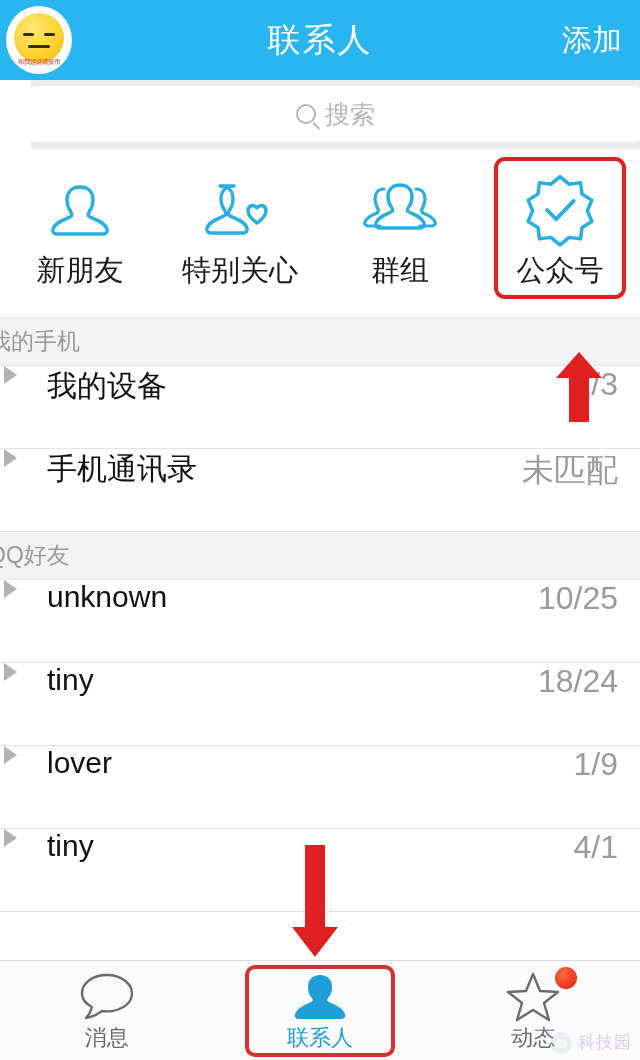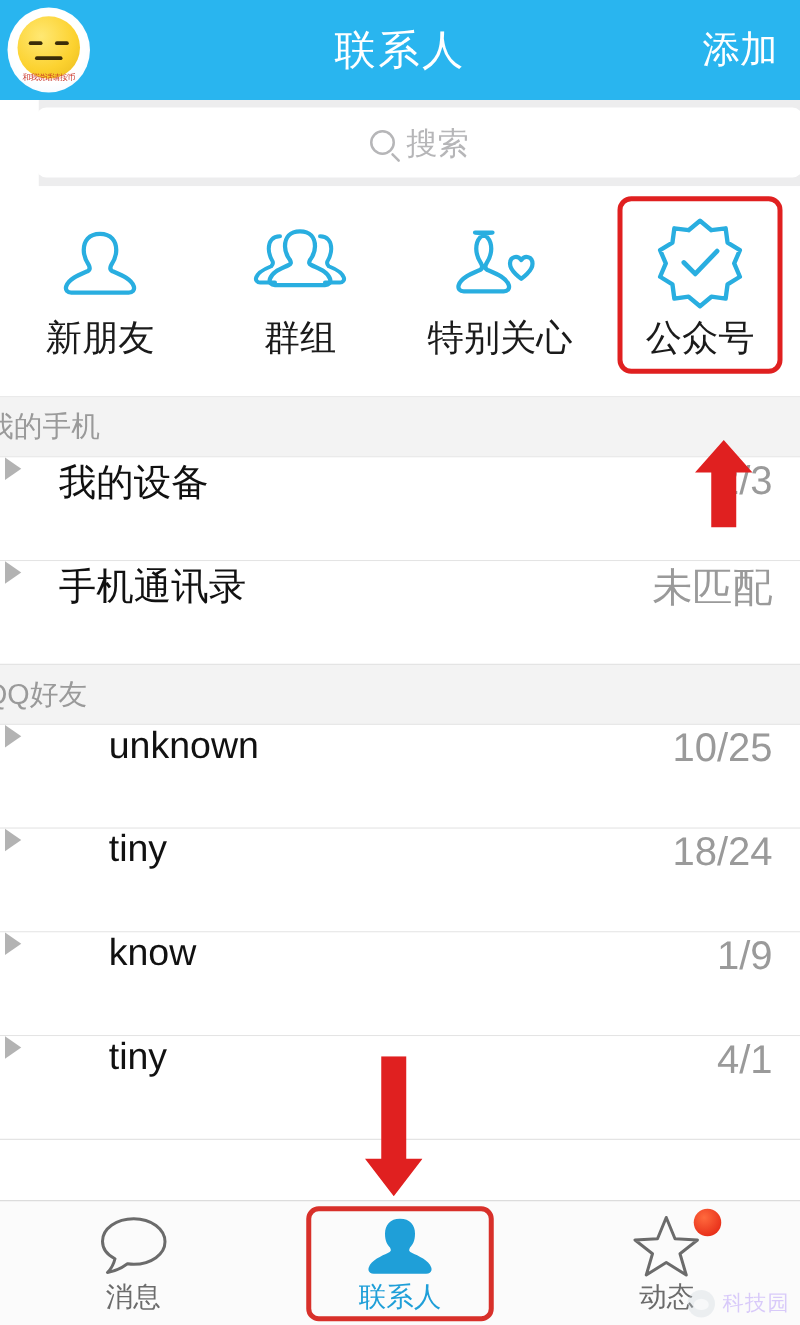--- a/index.html
+++ b/index.html
@@ -105,21 +105,21 @@
   .row {
     height:83px; background:#ffffff; display:flex; align-items:flex-start;
     border-bottom:1px solid #e4e4e4; padding:0 22px 0 4px; position:relative;
   }
   .tri {
     width:0; height:0; border-left:13px solid #b3b3b3;
     border-top:9px solid transparent; border-bottom:9px solid transparent;
     margin-right:30px;
   }
   .row-label { font-size:30px; color:#111111; flex:1; }
-  .row-label.en { font-size:30px;margin-left:40px; }
+  .row-label.en { font-size:30px; }
   .row-count { font-size:32px; color:#9a9a9a; }
 
   
   .tabbar {
     position:absolute; left:0; bottom:0; width:640px; height:100px;
     background:#fbfbfb; border-top:1px solid #dcdcdc;
     display:flex; align-items:center;justify-content:center;
   }
   .tab {
     flex:1; height:100%; display:flex; flex-direction:column;
@@ -185,37 +185,37 @@
       <div class="quick-icon">
         <svg width="74" height="74" viewBox="0 0 74 74">
           <path d="M37 14c-9 0-13 6-13 13 0 6 2 9 4 12 1 2 1 4-1 5-7 3-15 6-17 12-1 3 1 5 4 5h46c3 0 5-2 4-5-2-6-10-9-17-12-2-1-2-3-1-5 2-3 4-6 4-12 0-7-4-13-13-13z" fill="none" stroke="#29aee0" stroke-width="3.4" stroke-linejoin="round"></path>
         </svg>
       </div>
       <div class="quick-label">新朋友</div>
     </div>
 
     <div class="quick-item">
       <div class="quick-icon">
+        <svg width="74" height="74" viewBox="0 0 74 74">
+          <path d="M31 13c-9 0-13 6-13 13 0 6 2 9 4 12 1 2 1 4-1 5-7 3-15 6-17 12-1 3 1 5 4 5h32c3 0 5-2 4-5-2-6-10-9-17-12-2-1-2-3-1-5 2-3 4-6 4-12 0-7-4-13-13-13z" fill="none" stroke="#29aee0" stroke-width="3.4" stroke-linejoin="round"></path>
+          <path d="M54 35c-3-4-9-3-9 3 0 6 9 12 9 12s9-6 9-12c0-6-6-7-9-3z" fill="none" stroke="#29aee0" stroke-width="3.4" stroke-linejoin="round"></path>
+        </svg>
+      </div>
+      <div class="quick-label">特别关心</div>
+    </div>
+
+    <div class="quick-item">
+      <div class="quick-icon">
         <svg width="80" height="74" viewBox="0 0 80 74">
           <path d="M24 16c-6 0-9 4-9 10 0 5 2 8 3 10 1 2 0 3-1 4-5 2-11 5-12 9-1 2 1 4 3 4h12" fill="none" stroke="#29aee0" stroke-width="3.2" stroke-linejoin="round" stroke-linecap="round"></path>
           <path d="M56 16c6 0 9 4 9 10 0 5-2 8-3 10-1 2 0 3 1 4 5 2 11 5 12 9 1 2-1 4-3 4H60" fill="none" stroke="#29aee0" stroke-width="3.2" stroke-linejoin="round" stroke-linecap="round"></path>
           <path d="M40 12c-8 0-12 5-12 12 0 6 2 8 4 11 1 2 1 3-1 4-6 3-13 5-15 11-1 3 1 5 4 5h40c3 0 5-2 4-5-2-6-9-8-15-11-2-1-2-2-1-4 2-3 4-5 4-11 0-7-4-12-12-12z" fill="none" stroke="#29aee0" stroke-width="3.4" stroke-linejoin="round"></path>
         </svg>
       </div>
       <div class="quick-label">群组</div>
-    </div>
-
-    <div class="quick-item">
-      <div class="quick-icon">
-        <svg width="74" height="74" viewBox="0 0 74 74">
-          <path d="M31 13c-9 0-13 6-13 13 0 6 2 9 4 12 1 2 1 4-1 5-7 3-15 6-17 12-1 3 1 5 4 5h32c3 0 5-2 4-5-2-6-10-9-17-12-2-1-2-3-1-5 2-3 4-6 4-12 0-7-4-13-13-13z" fill="none" stroke="#29aee0" stroke-width="3.4" stroke-linejoin="round"></path>
-          <path d="M54 35c-3-4-9-3-9 3 0 6 9 12 9 12s9-6 9-12c0-6-6-7-9-3z" fill="none" stroke="#29aee0" stroke-width="3.4" stroke-linejoin="round"></path>
-        </svg>
-      </div>
-      <div class="quick-label">特别关心</div>
     </div>
 
     <div class="quick-item hl">
       <div class="quick-hl-box"></div>
       <div class="quick-icon">
         <svg width="76" height="76" viewBox="0 0 100 100">
           <path d="M50 6 L62 16 L77 14 L79 29 L92 37 L86 51 L92 65 L79 73 L77 88 L62 86 L50 96 L38 86 L23 88 L21 73 L8 65 L14 51 L8 37 L21 29 L23 14 L38 16 Z" fill="none" stroke="#29aee0" stroke-width="4.6" stroke-linejoin="round"></path>
           <path d="M33 50 L45 62 L68 38" fill="none" stroke="#29aee0" stroke-width="5" stroke-linecap="round" stroke-linejoin="round"></path>
         </svg>
       </div>
@@ -245,21 +245,21 @@
     <div class="row-label en">unknown</div>
     <div class="row-count">10/25</div>
   </div>
   <div class="row">
     <div class="tri"></div>
     <div class="row-label en">tiny</div>
     <div class="row-count">18/24</div>
   </div>
   <div class="row">
     <div class="tri"></div>
-    <div class="row-label en">know</div>
+    <div class="row-label en">lover</div>
     <div class="row-count">1/9</div>
   </div>
   <div class="row">
     <div class="tri"></div>
     <div class="row-label en">tiny</div>
     <div class="row-count">4/1</div>
   </div>
 
   <div class="arrow-up">
     <svg width="46" height="70" viewBox="0 0 46 70">

